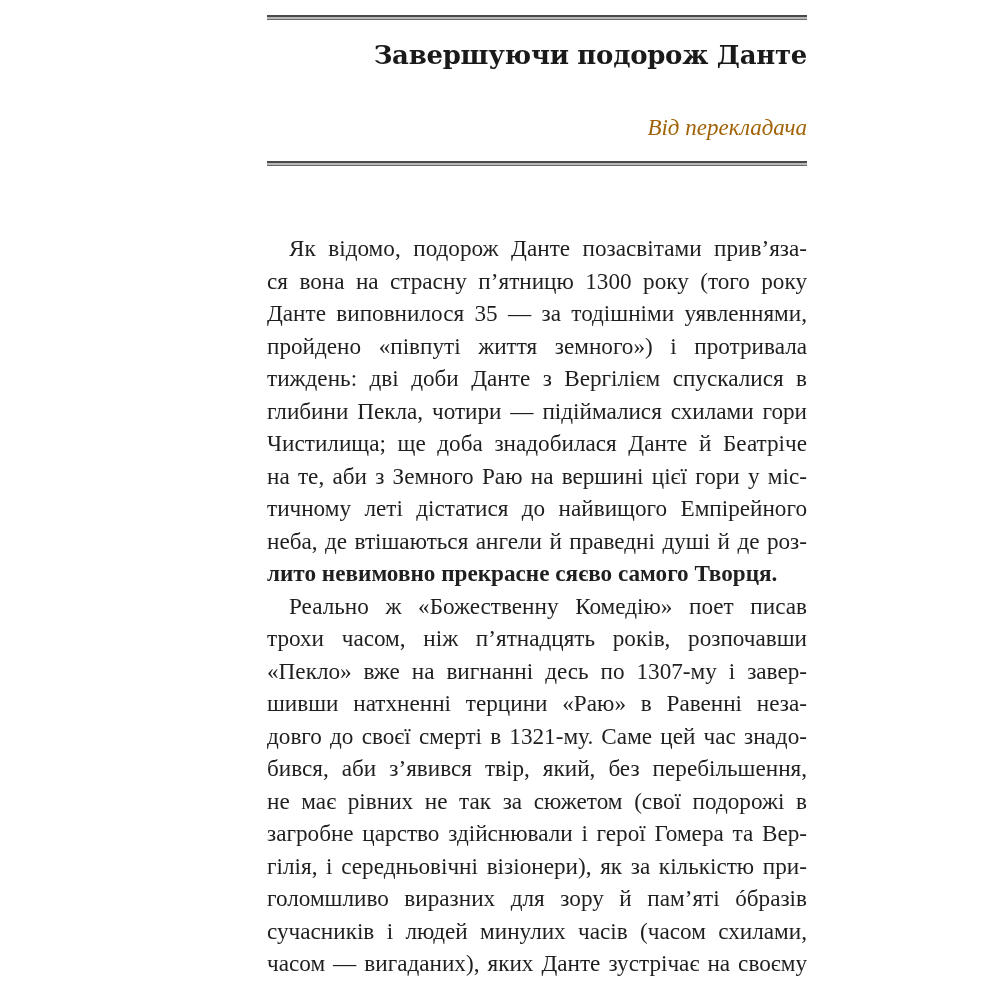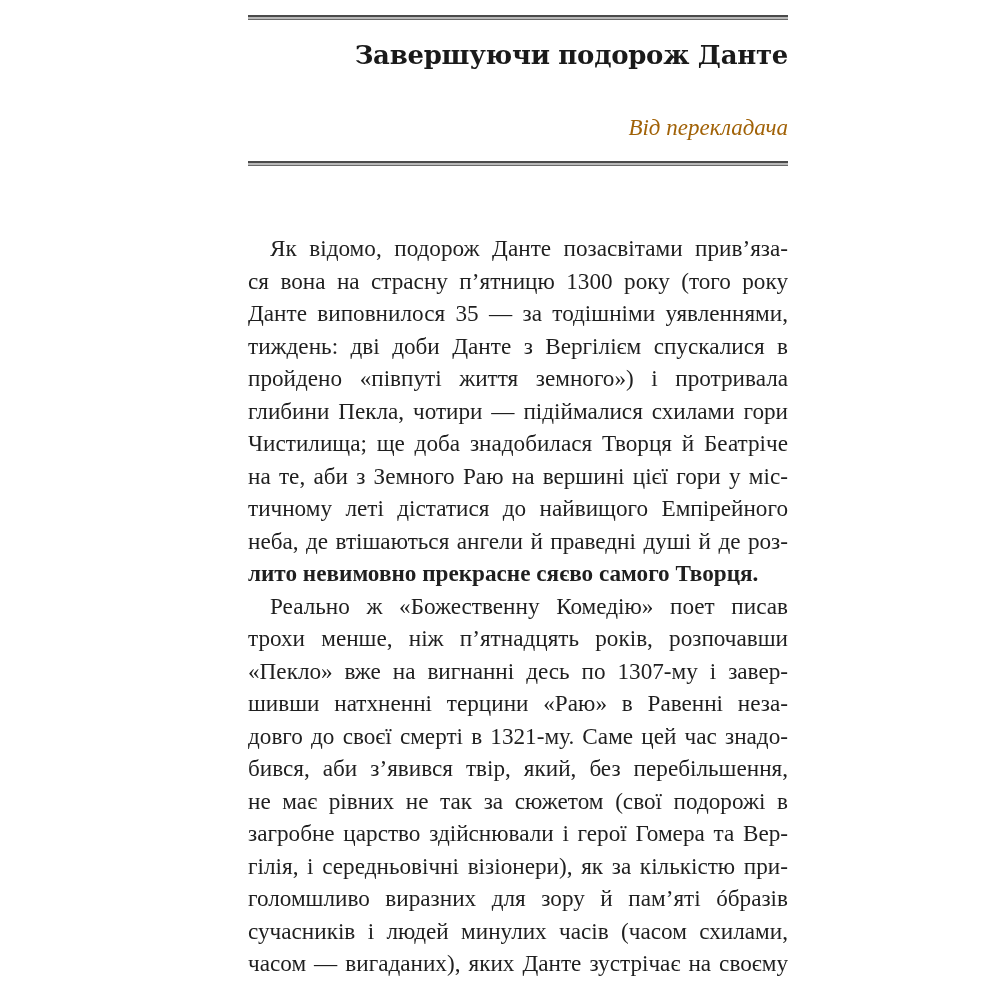--- a/index.html
+++ b/index.html
@@ -10,21 +10,21 @@
     body {
       width: 1000px;
       height: 1000px;
       position: relative;
       overflow: hidden;
       font-family: "DejaVu Serif", "Liberation Serif", serif;
       color: #1e1e1e;
     }
     .page {
       position: absolute;
-      left: 248px;
+      left: 267px;
       top: 0;
       width: 540px;
       height: 1000px;
     }
     .rule {
       position: absolute;
       left: 0;
       width: 540px;
       height: 5px;
       border-top: 2px solid #4a4a4a;
@@ -82,32 +82,32 @@
   <div class="rule rule-top"></div>
   <div class="title">Завершуючи подорож Данте</div>
   <div class="subtitle">Від перекладача</div>
   <div class="rule rule-bottom"></div>
 
   <div class="body-text">
     <div>
       <span class="line indent">Як відомо, подорож Данте позасвітами прив’яза-</span>
       <span class="line">ся вона на страсну п’ятницю 1300 року (того року</span>
       <span class="line">Данте виповнилося 35 — за тодішніми уявленнями,</span>
+      <span class="line">пройдено «півпуті життя земного») і протривала</span>
       <span class="line">тиждень: дві доби Данте з Вергілієм спускалися в</span>
-      <span class="line">пройдено «півпуті життя земного») і протривала</span>
       <span class="line">глибини Пекла, чотири — підіймалися схилами гори</span>
-      <span class="line">Чистилища; ще доба знадобилася Творця й Беатріче</span>
+      <span class="line">Чистилища; ще доба знадобилася Данте й Беатріче</span>
       <span class="line">на те, аби з Земного Раю на вершині цієї гори у міс-</span>
       <span class="line">тичному леті дістатися до найвищого Емпірейного</span>
       <span class="line">неба, де втішаються ангели й праведні душі й де роз-</span>
       <span class="line last">лито невимовно прекрасне сяєво самого Творця.</span>
     </div>
     <div>
       <span class="line indent">Реально ж «Божественну Комедію» поет писав</span>
-      <span class="line">трохи менше, ніж п’ятнадцять років, розпочавши</span>
+      <span class="line">трохи часом, ніж п’ятнадцять років, розпочавши</span>
       <span class="line">«Пекло» вже на вигнанні десь по 1307-му і завер-</span>
       <span class="line">шивши натхненні терцини «Раю» в Равенні неза-</span>
       <span class="line">довго до своєї смерті в 1321-му. Саме цей час знадо-</span>
       <span class="line">бився, аби з’явився твір, який, без перебільшення,</span>
       <span class="line">не має рівних не так за сюжетом (свої подорожі в</span>
       <span class="line">загробне царство здійснювали і герої Гомера та Вер-</span>
       <span class="line">гілія, і середньовічні візіонери), як за кількістю при-</span>
       <span class="line">голомшливо виразних для зору й пам’яті óбразів</span>
       <span class="line">сучасників і людей минулих часів (часом схилами,</span>
       <span class="line">часом — вигаданих), яких Данте зустрічає на своєму</span>

